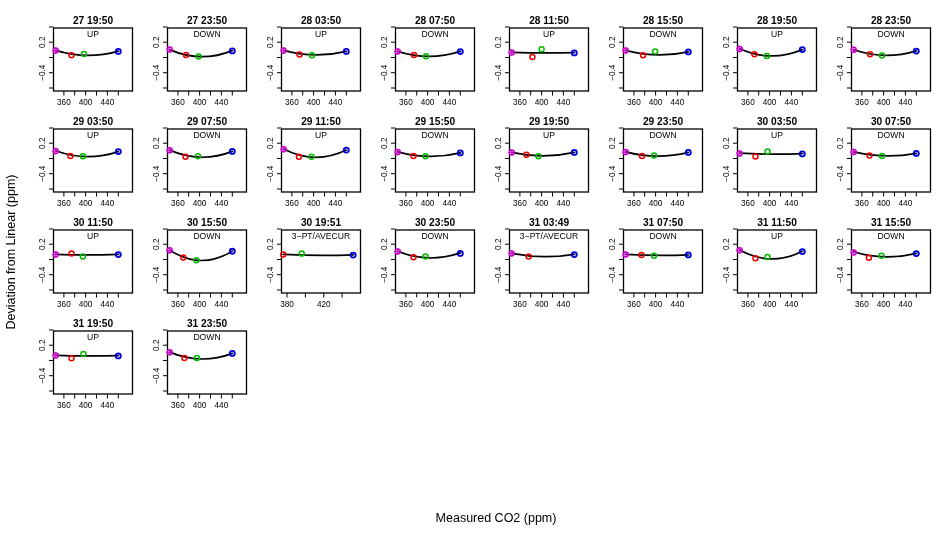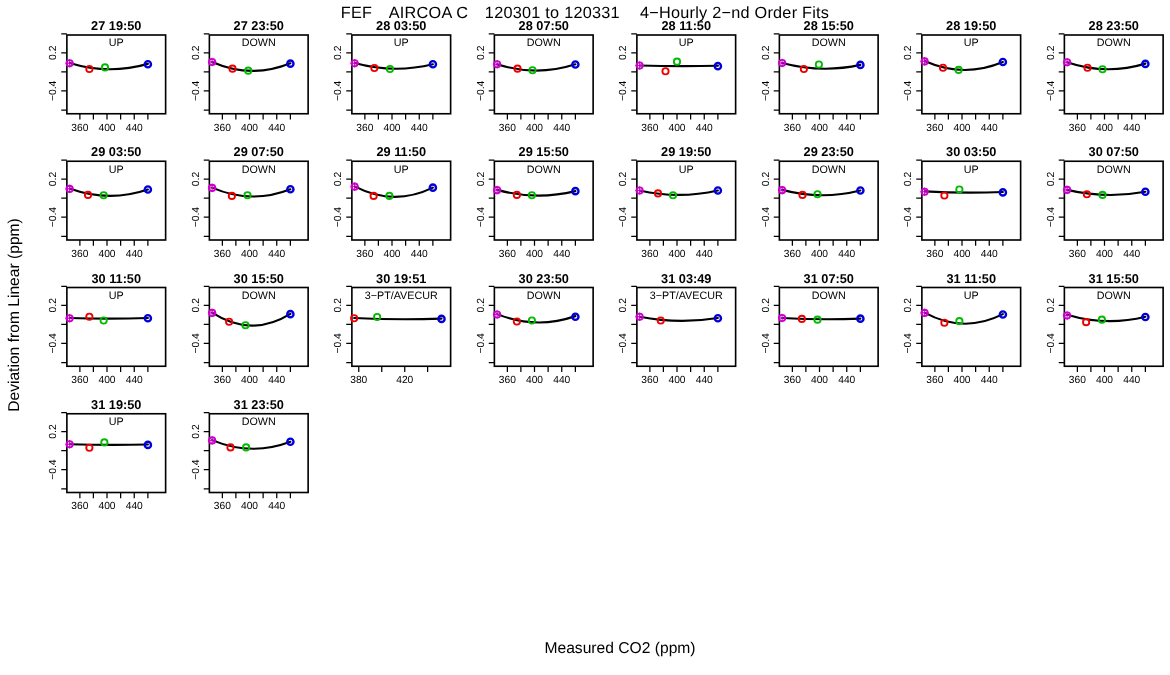--- a/index.html
+++ b/index.html
@@ -12,21 +12,20 @@
           white-space:nowrap;font-size:12.5px;}
   .grid{position:absolute;left:21px;top:14px;display:grid;
         grid-template-columns:repeat(8,114px);grid-auto-rows:101px;}
   .cell{width:114px;height:101px;}
   svg text{font-family:"Liberation Sans", sans-serif;fill:#000;}
 </style>
 </head>
 <body>
 
 <div class="stage">
-  <div class="main-title">FEF AIRCOA C 120301 to 120331  4−Hourly 2−nd Order Fits</div>
   <div class="ylabel">Deviation from Linear (ppm)</div>
   <div class="grid" id="grid">
       <div class="cell"><svg viewBox="0 0 114 101" width="114" height="101">
           <rect x="32.5" y="14" width="79" height="63" fill="none" stroke="#000" stroke-width="1.3"></rect>
           <text x="72" y="10" text-anchor="middle" font-size="10.2" font-weight="bold">27 19:50</text>
           <text x="72" y="23" text-anchor="middle" font-size="8.6">UP</text>
           <line x1="28" y1="13" x2="32.5" y2="13" stroke="#000" stroke-width="1"></line>
           <line x1="28" y1="28.2" x2="32.5" y2="28.2" stroke="#000" stroke-width="1"></line>
           <text x="24" y="28.2" text-anchor="middle" font-size="8.2" transform="rotate(-90 24 28.2)">0.2</text>
           <line x1="28" y1="43.5" x2="32.5" y2="43.5" stroke="#000" stroke-width="1"></line>

